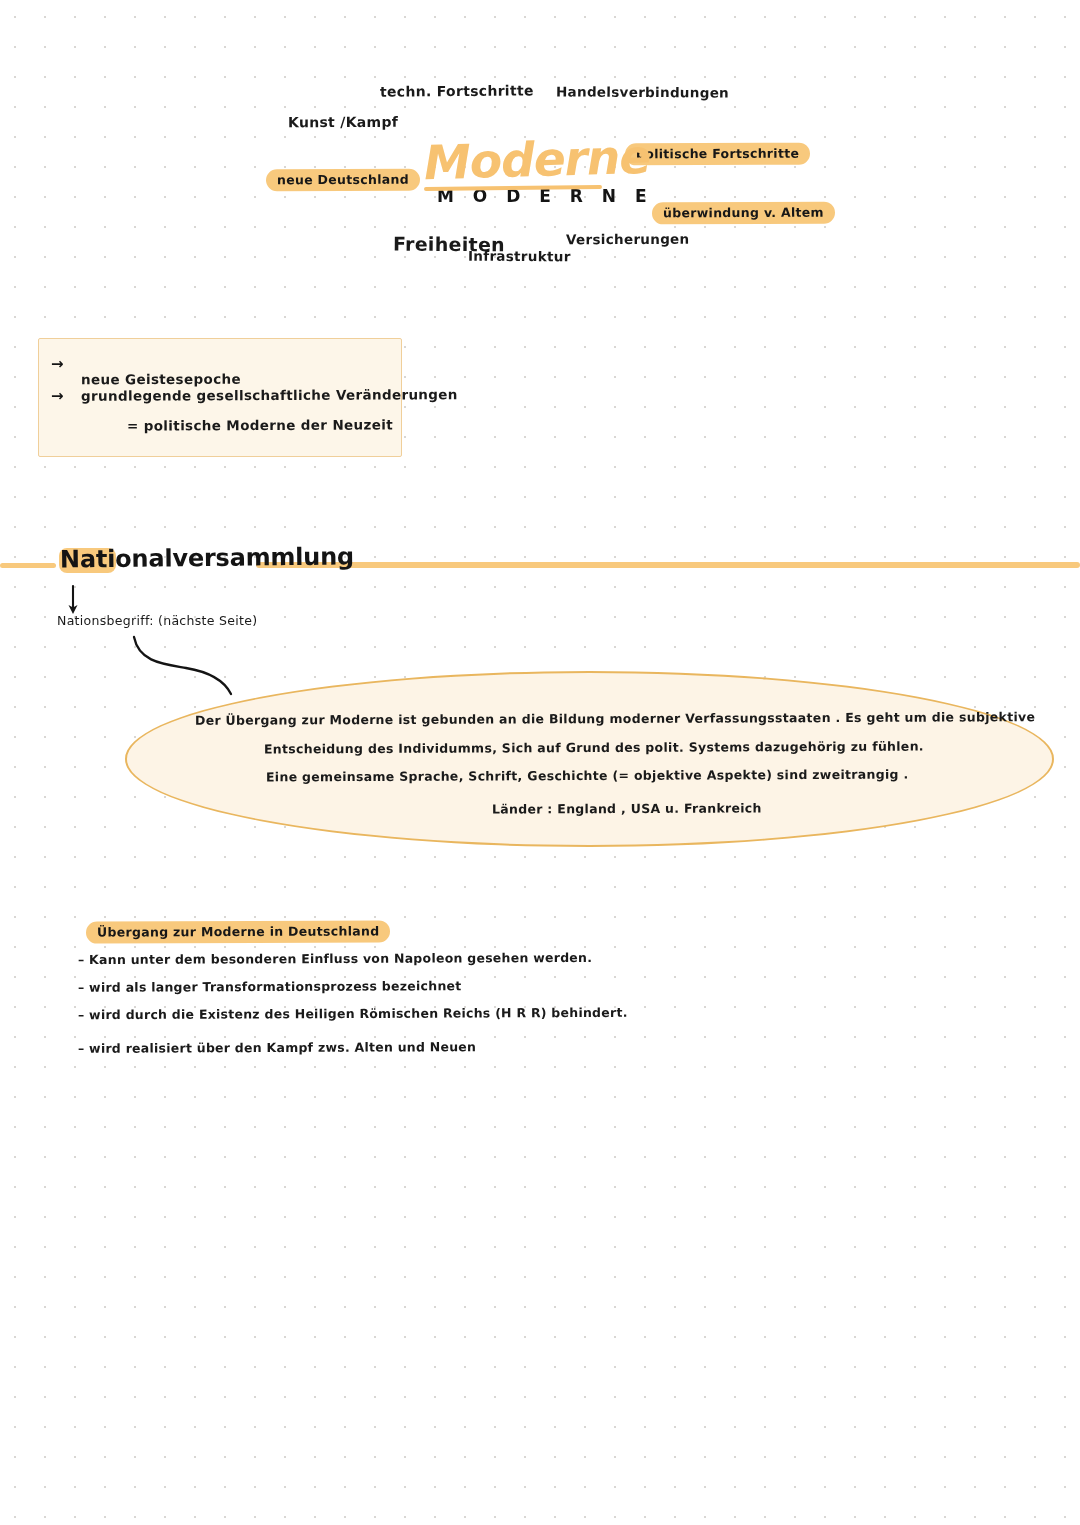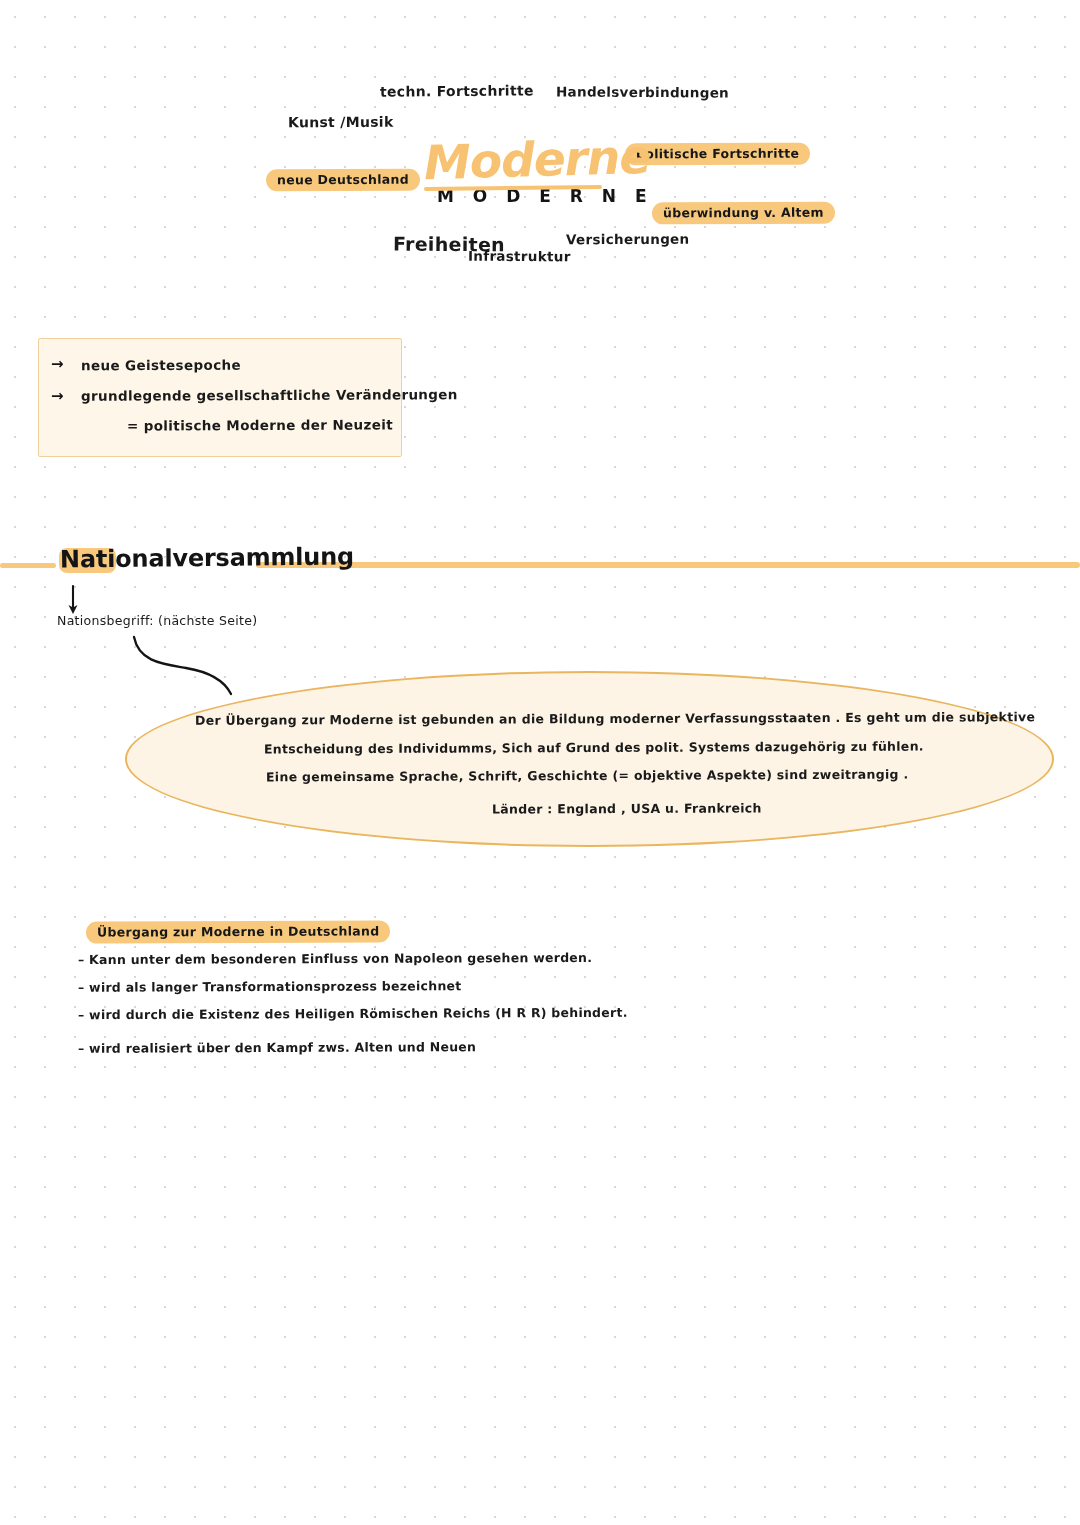--- a/index.html
+++ b/index.html
@@ -201,21 +201,21 @@
 <body>
 
 <div id="page"></div>
 
 <div>
 
   <div class="hw tilt-1" style="left:380px; top:84px; font-size:14px;">techn. Fortschritte</div>
 
   <div class="hw tilt-2" style="left:556px; top:85px; font-size:13.5px;">Handelsverbindungen</div>
 
-  <div class="hw tilt-3" style="left:288px; top:115px; font-size:14px;">Kunst /Musik</div>
+  <div class="hw tilt-3" style="left:288px; top:115px; font-size:14px;">Kunst /Kampf</div>
 
   <div class="chip tilt-3" style="left:266px; top:169px; font-size:12.5px;">neue Deutschland</div>
 
   <div class="chip tilt-3" style="left:625px; top:143px; font-size:12.5px;">politische  Fortschritte</div>
 
   <div class="chip tilt-3" style="left:652px; top:202px; font-size:12.5px;">überwindung  v. Altem</div>
 
   <div class="hw tilt-2" style="left:393px; top:234px; font-size:19px;">Freiheiten</div>
 
   <div class="hw tilt-3" style="left:566px; top:232px; font-size:13.5px;text-align:center;">Versicherungen</div>
@@ -224,21 +224,21 @@
 
   <div id="title-wrap">
     <div id="title-script">Moderne</div>
     <div id="title-caps">M O D E R N E</div>
     <div id="title-underline"></div>
   </div>
 </div>
 
 <div id="arrow-box">
   <span class="arr" style="left:12px; top:16px;">→</span>
-  <span class="row tilt-3" style="left:42px; top:18px;">neue  Geistesepoche</span>
+  <span class="row tilt-3" style="left:42px; top:32px;">neue  Geistesepoche</span>
 
   <span class="arr" style="left:12px; top:48px;">→</span>
   <span class="row tilt-3" style="left:42px; top:48px;">grundlegende  gesellschaftliche  Veränderungen</span>
 
   <span class="row tilt-3" style="left:88px; top:78px;">=  politische  Moderne  der  Neuzeit</span>
 </div>
 
 <div>
   <div id="divider-left"></div>
   <div id="divider-right"></div>

